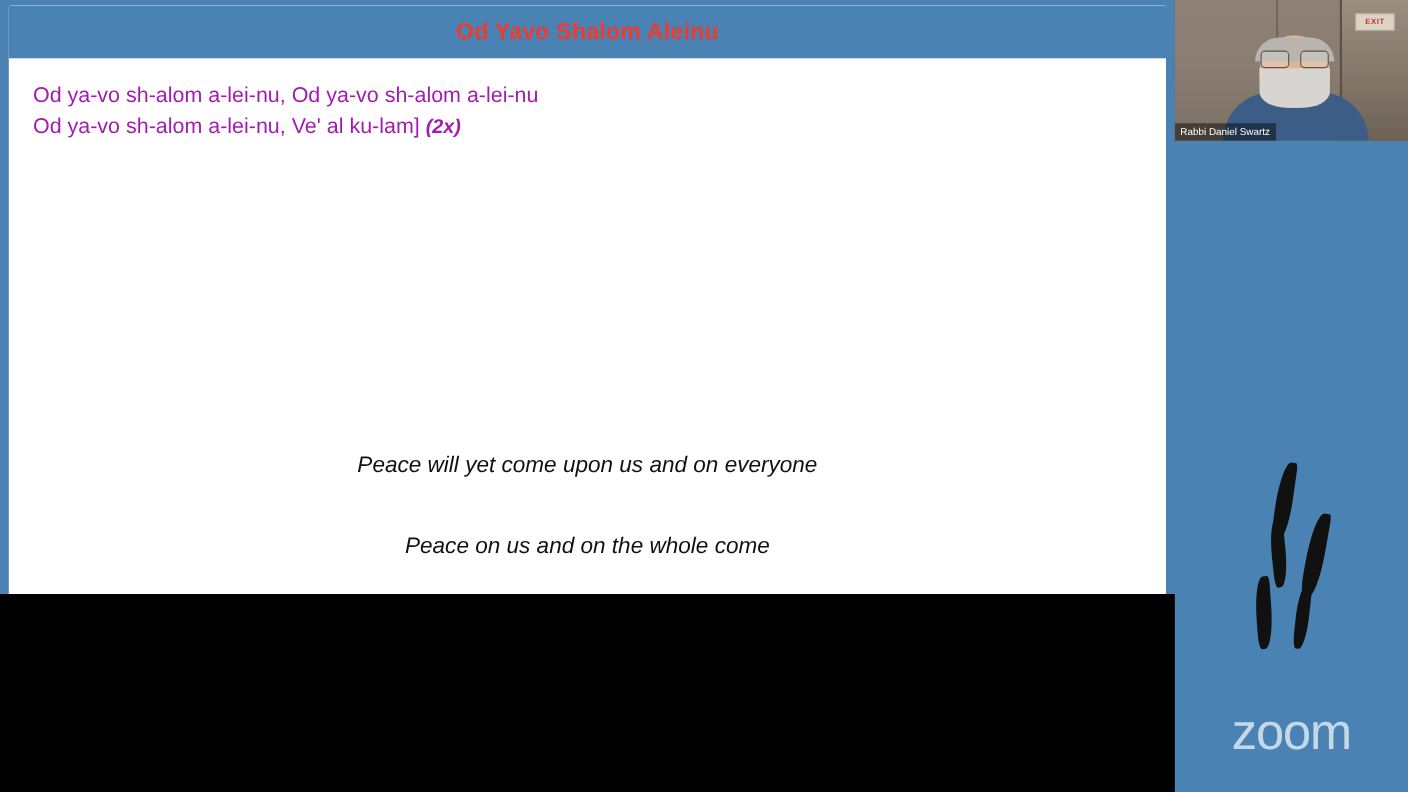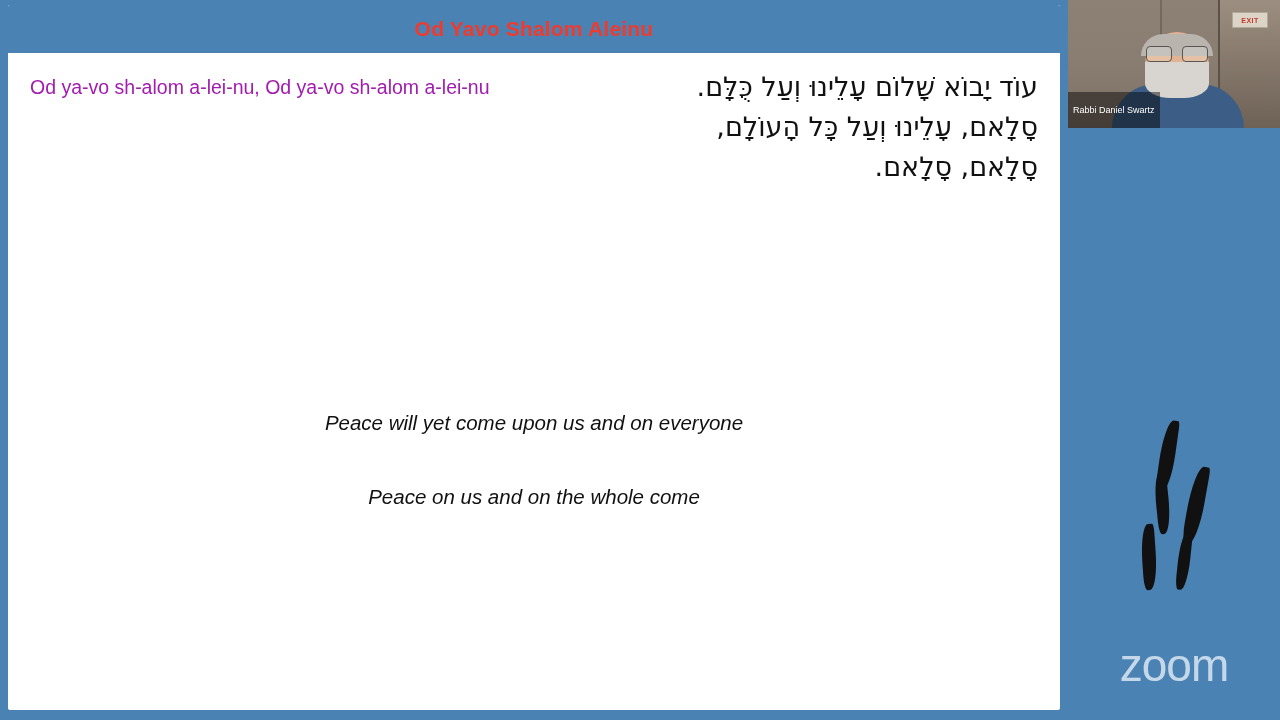--- a/index.html
+++ b/index.html
@@ -19,21 +19,21 @@
     height: 720px;
     background: #000;
   }
 
   
   .share-area {
     position: absolute;
     left: 0;
     top: 0;
     width: 1068px;
-    height: 720px;
+    height: 540px;
     background: #4b82b4;
     overflow: hidden;
     padding-left: 48px;
   }
   .slide {
     position: absolute;
     left: 8px;
     top: 5px;
     width: 1052px;
     height: 705px;
@@ -241,21 +241,21 @@
     border: 1.5px solid #5a5550;
     border-radius: 4px;
     background: rgba(255,255,255,0.18);
   }
   .person .glasses i.l { left: 0; }
   .person .glasses i.r { right: 0; }
   .name-label {
     position: absolute;
     left: 0;
     bottom: 0;
-    padding: 12px 5px;
+    padding: 2px 5px;
     background: rgba(0,0,0,0.45);
     color: #fff;
     font-size: 9px;
     line-height: 12px;
     max-width: 200px;
     overflow: hidden;
     white-space: nowrap;
   }
 
   
@@ -329,28 +329,27 @@
     <div class="slide">
 
       <div class="slide-titlebar">
         <div class="slide-title">Od Yavo Shalom Aleinu</div>
       </div>
 
       <div class="lyrics-block">
         <div class="lyric-line">
           <span>Od ya-vo sh-alom a-lei-nu, Od ya-vo sh-alom a-lei-nu</span>
         </div>
+        <div class="lyric-line">
+          <span>Od ya-vo sh-alom a-lei-nu, Ve' al ku-lam]</span>
+          <span class="rep">(2x)</span>
+        </div>
         <div class="lyrics-gap"></div>
       </div>
 
-      <div class="hebrew-block">
-        <div class="hebrew-line">עוֹד יָבוֹא שָׁלוֹם עָלֵינוּ וְעַל כֻּלָּם.</div>
-        <div class="hebrew-line">סָלָאם, עָלֵינוּ וְעַל כָּל הָעוֹלָם,</div>
-        <div class="hebrew-line">סָלָאם, סָלָאם.</div>
-      </div>
 
       <div class="translation">
         <div class="translation-line">Peace will yet come upon us and on everyone</div>
         <div class="translation-line">Peace on us and on the whole come</div>
       </div>
 
     </div>
   </div>
 
   <div class="rail">

